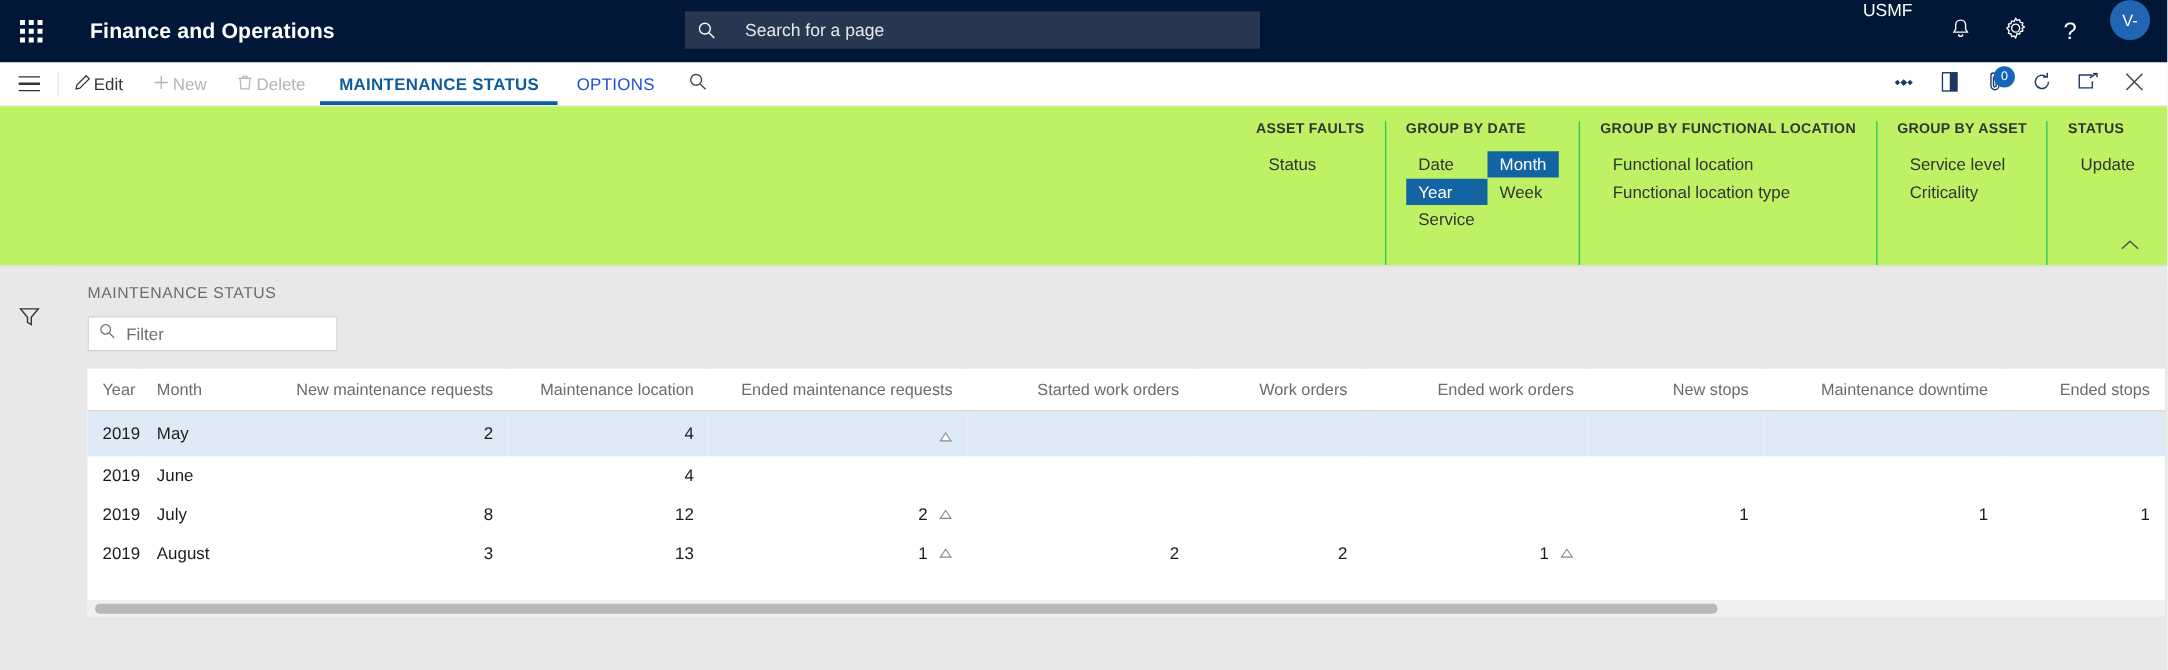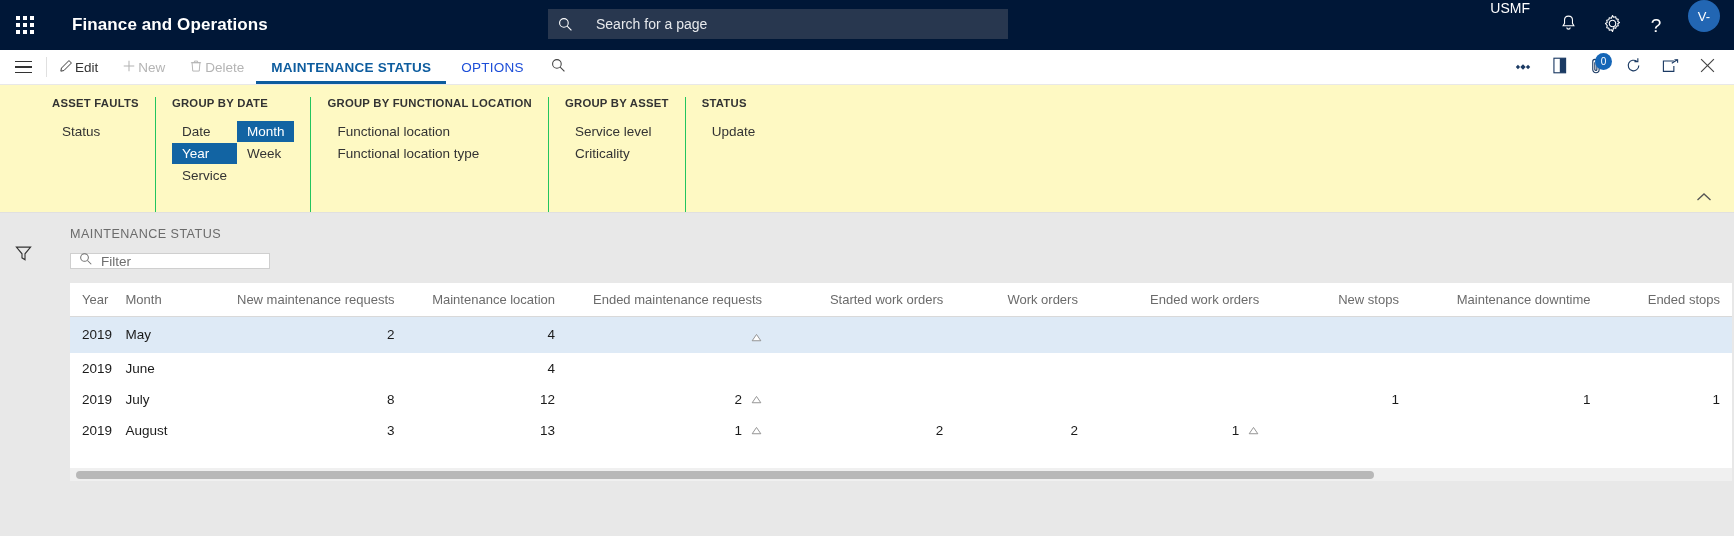--- a/index.html
+++ b/index.html
@@ -107,25 +107,26 @@
     position: absolute; top: 3px; right: 3px;
     min-width: 17px; height: 17px; border-radius: 50%;
     background: #1566b7; color: #fff; font-size: 10px;
     display: flex; align-items: center; justify-content: center;
     padding: 0 3px;
   }
 
   
   .actionpane {
     width: 100%; height: 128px;
-    background: #fef9c3;
+    background: #bef264;
     border-bottom: 1px solid #e0e0e0;
     display: flex;
     padding: 12px 0 0 52px;
     position: relative;
+    justify-content: flex-end;
   }
   .ap-group { padding: 0 16px 0 0; display: flex; flex-direction: column; }
   .ap-group + .ap-group { border-left: 1px solid #22c55e; padding-left: 16px; }
   .ap-title {
     font-size: 11.3px; font-weight: bold; color: #333;
     letter-spacing: .25px; text-transform: uppercase;
     margin-bottom: 12px; white-space: nowrap;
   }
   .ap-cols { display: flex; gap: 0; }
   .ap-col { display: flex; flex-direction: column; }
@@ -148,21 +149,21 @@
   .content {
     flex: 1; background: #e8e8e8;
     padding: 14px 0 0 24px;
   }
   .panel { background: #e8e8e8; }
   .panel-title {
     font-size: 12.6px; color: #6b6b6b; letter-spacing: .45px;
     margin-bottom: 12px; text-transform: uppercase;
   }
   .filterbox {
-    width: 200px; height: 16px; background: #fff;
+    width: 200px; height: 28px; background: #fff;
     border: 1px solid #cfcfcf; display: flex; align-items: center;
     padding: 0 8px; margin-bottom: 14px; cursor: text;
   }
   .filterbox .ph { font-size: 13.5px; color: #6e6e6e; margin-left: 8px; }
 
   .gridwrap {
     background: #ffffff; width: 1662px; height: 198px;
     position: relative; overflow: hidden;
   }
   table.grid { width: 100%; border-collapse: collapse; table-layout: fixed; }

